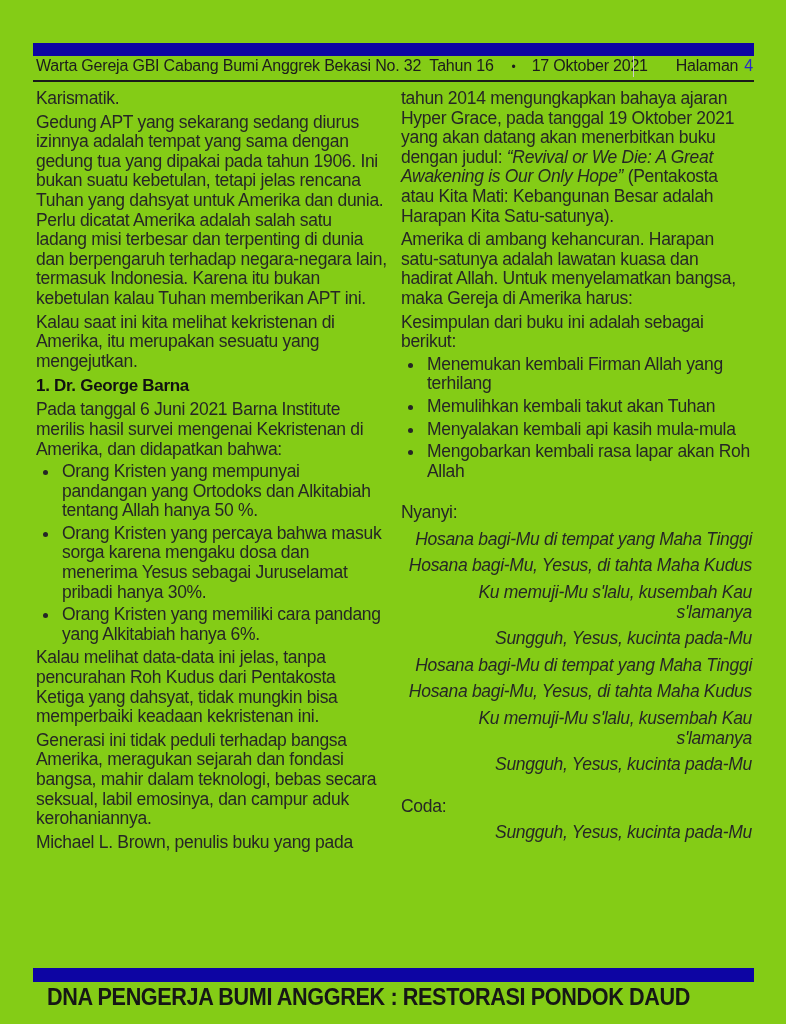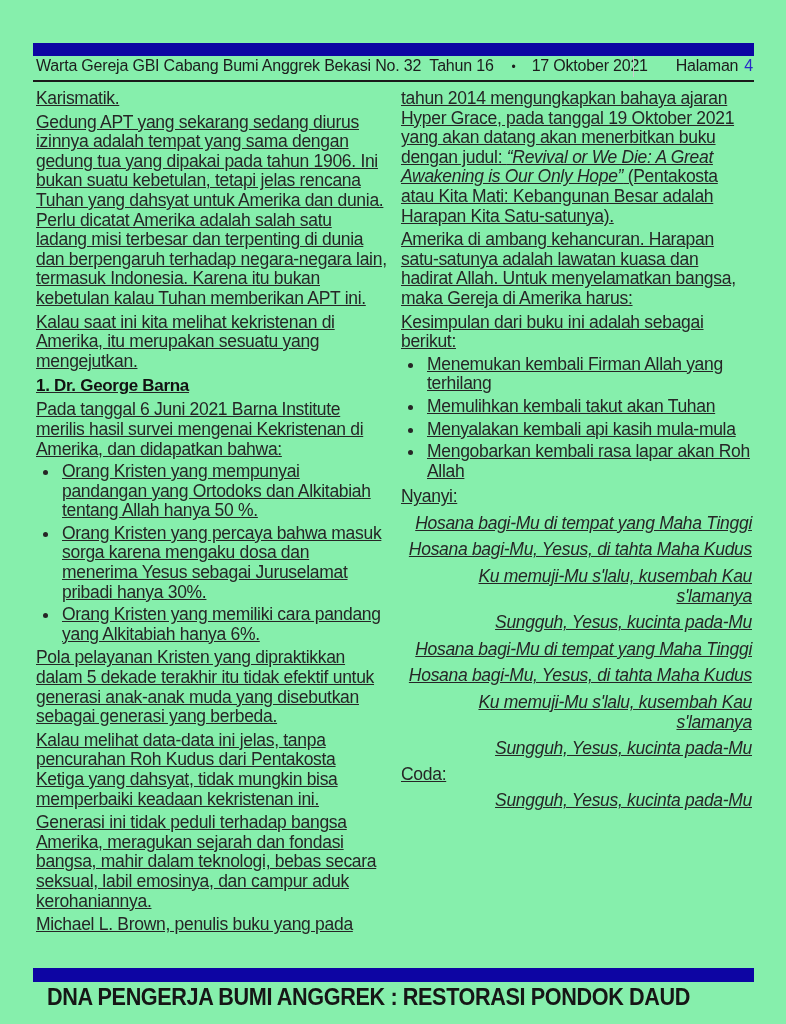--- a/index.html
+++ b/index.html
@@ -1,46 +1,46 @@
 <!DOCTYPE html>
 <html><head>
 <meta charset="utf-8">
 <style>
   html, body { margin: 0; padding: 0; background: #ffffff; }
   .page {
     position: relative; width: 786px; height: 1024px; overflow: hidden;
-    background: #86efac; color: #262626;
+    background: #84cc16; color: #262626;
     font-family: "Liberation Sans", sans-serif;
   }
   .bar { position: absolute; left: 33px; width: 721px; background: #0d05a3; }
   .bar.top { top: 43px; height: 13px; }
   .bar.bottom { top: 968px; height: 14px; }
   .header-row {
     position: absolute; top: 57px; left: 36px; width: 717px;
     display: flex; align-items: baseline;
     font-size: 16px; color: #1c1c1c; letter-spacing: -0.2px; white-space: pre;
   }
   .hdr-bullet { margin: 0 16px 0 18px; font-size: 12px; }
   .spacer { flex: 1; }
   .pgnum { color: #2a2ac8; margin-left: 6px; }
   .header-tick { position: absolute; left: 633px; top: 56px; width: 1px; height: 21px; background: #cccccc; }
   .header-rule { position: absolute; top: 80px; left: 33px; width: 721px; height: 2px; background: #1a1a1a; }
   .columns {
     position: absolute; top: 88px; left: 36px; width: 717px; height: 876px;
-    display: flex; gap: 14px; overflow: hidden; text-decoration: underline;
+    display: flex; gap: 14px; overflow: hidden;
   }
   .col { width: 351px; font-size: 17.5px; line-height: 19.6px; letter-spacing: -0.3px; color: #262626; }
   .col p { margin: 4px 0 0 0; }
   .col p.first { margin-top: 1px; }
   .col h3 { font-size: 17px; line-height: 20px; margin: 5px 0 0 0; font-weight: bold; color: #111; }
   .col h3 .hnum { font-weight: normal; }
   .col ul { margin: 3px 0 0 0; padding-left: 24px; list-style: disc; }
   .col li { margin-top: 3px; padding-left: 2px; }
   .col p.song { font-style: italic; margin-top: 7px; text-align: right; }
-  .col p.label { margin-top: 6px; }
+  .col p.label { margin-top: 22px; }
   .book-title { font-style: italic; }
   .footer-title {
     position: absolute; top: 984px; left: 47px; width: 700px;
     font-size: 23px; font-weight: bold; color: #161616; letter-spacing: -0.4px;
     transform: scaleX(0.94); transform-origin: left center; white-space: pre;
   }
 </style>
 </head>
 <body>
 
@@ -65,21 +65,20 @@
       <p class="first">Karismatik.</p>
       <p>Gedung APT yang sekarang sedang diurus izinnya adalah tempat yang sama dengan gedung tua yang dipakai pada tahun 1906. Ini bukan suatu kebetulan, tetapi jelas rencana Tuhan yang dahsyat untuk Amerika dan dunia. Perlu dicatat Amerika adalah salah satu ladang misi terbesar dan terpenting di dunia dan berpengaruh terhadap negara-negara lain, termasuk Indonesia. Karena itu bukan kebetulan kalau Tuhan memberikan APT ini.</p>
       <p>Kalau saat ini kita melihat kekristenan di Amerika, itu merupakan sesuatu yang mengejutkan.</p>
       <h3>1. Dr. George Barna</h3>
       <p>Pada tanggal 6 Juni 2021 Barna Institute merilis hasil survei mengenai Kekristenan di Amerika, dan didapatkan bahwa:</p>
       <ul>
         <li>Orang Kristen yang mempunyai pandangan yang Ortodoks dan Alkitabiah tentang Allah hanya 50 %.</li>
         <li>Orang Kristen yang percaya bahwa masuk sorga karena mengaku dosa dan menerima Yesus sebagai Juruselamat pribadi hanya 30%.</li>
         <li>Orang Kristen yang memiliki cara pandang yang Alkitabiah hanya 6%.</li>
       </ul>
-      <p>Pola pelayanan Kristen yang dipraktikkan dalam 5 dekade terakhir itu tidak efektif untuk generasi anak-anak muda yang disebutkan sebagai generasi yang berbeda.</p>
       <p>Kalau melihat data-data ini jelas, tanpa pencurahan Roh Kudus dari Pentakosta Ketiga yang dahsyat, tidak mungkin bisa memperbaiki keadaan kekristenan ini.</p>
       <p>Generasi ini tidak peduli terhadap bangsa Amerika, meragukan sejarah dan fondasi bangsa, mahir dalam teknologi, bebas secara seksual, labil emosinya, dan campur aduk kerohaniannya.</p>
       <p>Michael L. Brown, penulis buku yang pada</p>
     </div>
 
     <div class="col">
       <p class="first"><span>tahun 2014 mengungkapkan bahaya ajaran Hyper Grace, pada tanggal 19 Oktober 2021 yang akan datang akan menerbitkan buku dengan judul: </span><span class="book-title">“Revival or We Die: A Great Awakening is Our Only Hope”</span><span> (Pentakosta atau Kita Mati: Kebangunan Besar adalah Harapan Kita Satu-satunya).</span></p>
       <p>Amerika di ambang kehancuran. Harapan satu-satunya adalah lawatan kuasa dan hadirat Allah. Untuk menyelamatkan bangsa, maka Gereja di Amerika harus:</p>
       <p>Kesimpulan dari buku ini adalah sebagai berikut:</p>
       <ul>

